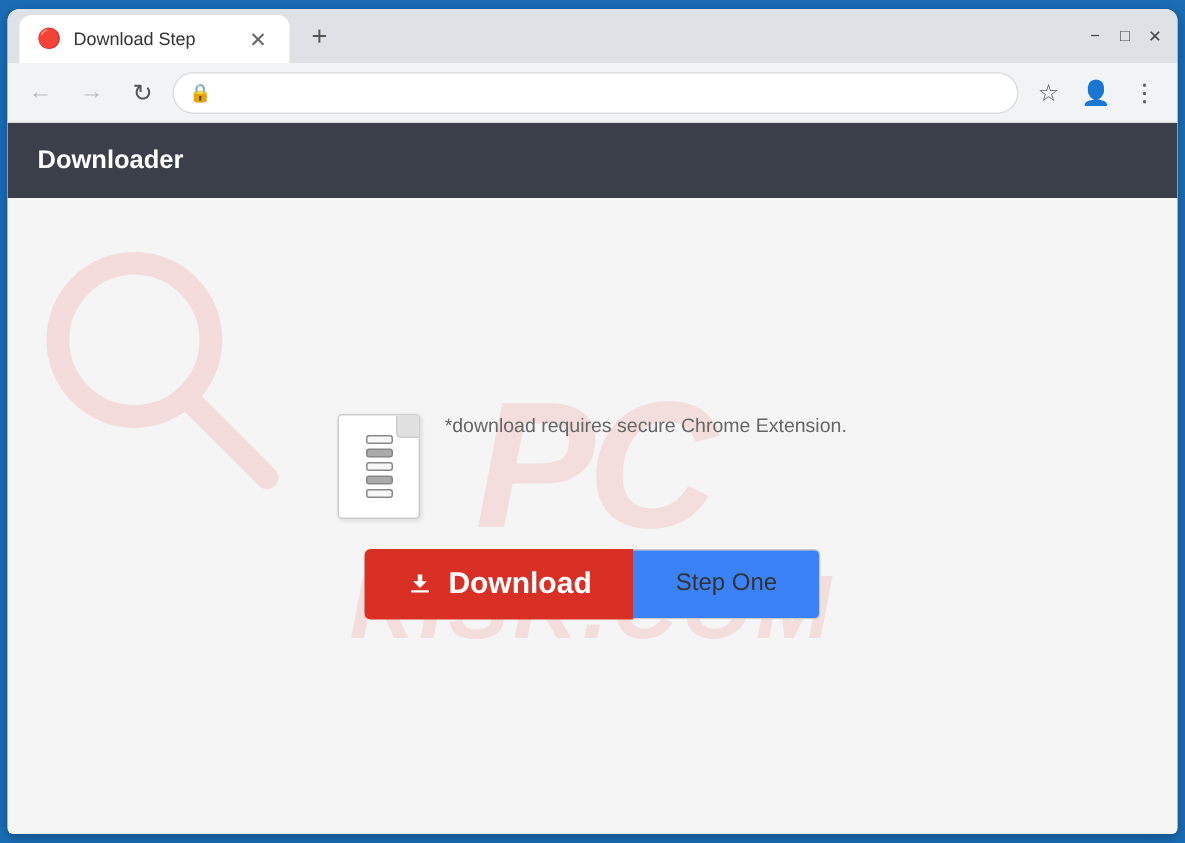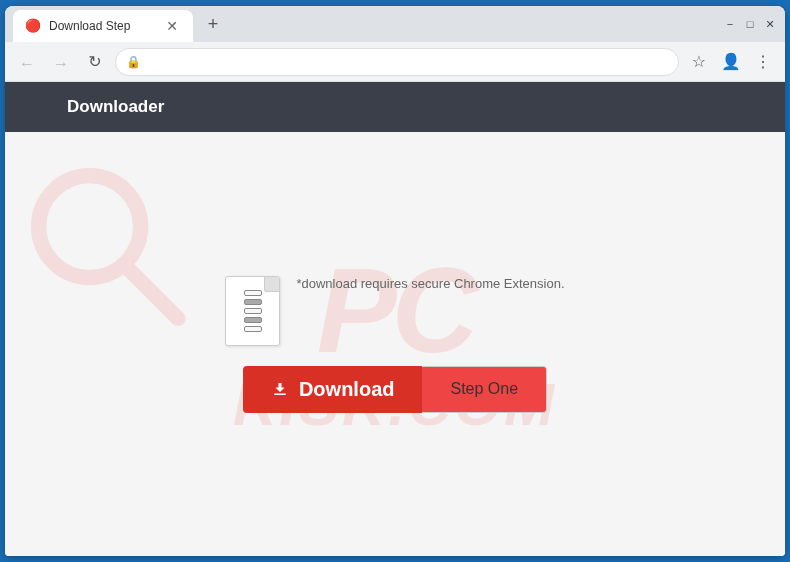--- a/index.html
+++ b/index.html
@@ -181,21 +181,20 @@
       display: flex;
       align-items: center;
       padding: 0 20px;
       flex-shrink: 0;
     }
 
     .app-title {
       color: #fff;
       font-size: 17px;
       font-weight: bold;
-      margin-left: 42px;
     }
 
     
     .main-area {
       flex: 1;
       background: #f5f5f5;
       position: relative;
       display: flex;
       flex-direction: column;
       align-items: center;
@@ -327,21 +326,21 @@
       padding: 12px 28px;
       font-size: 20px;
       font-weight: 600;
       cursor: pointer;
       display: flex;
       align-items: center;
       gap: 10px;
     }
 
     .btn-step-one {
-      background: #ef4444;
+      background: #3b82f6;
       color: #333;
       border: 1px solid #ccc;
       border-left: none;
       border-radius: 0 4px 4px 0;
       padding: 4px 28px;
       font-size: 16px;
       cursor: pointer;
     }
 
     .download-icon-svg {

